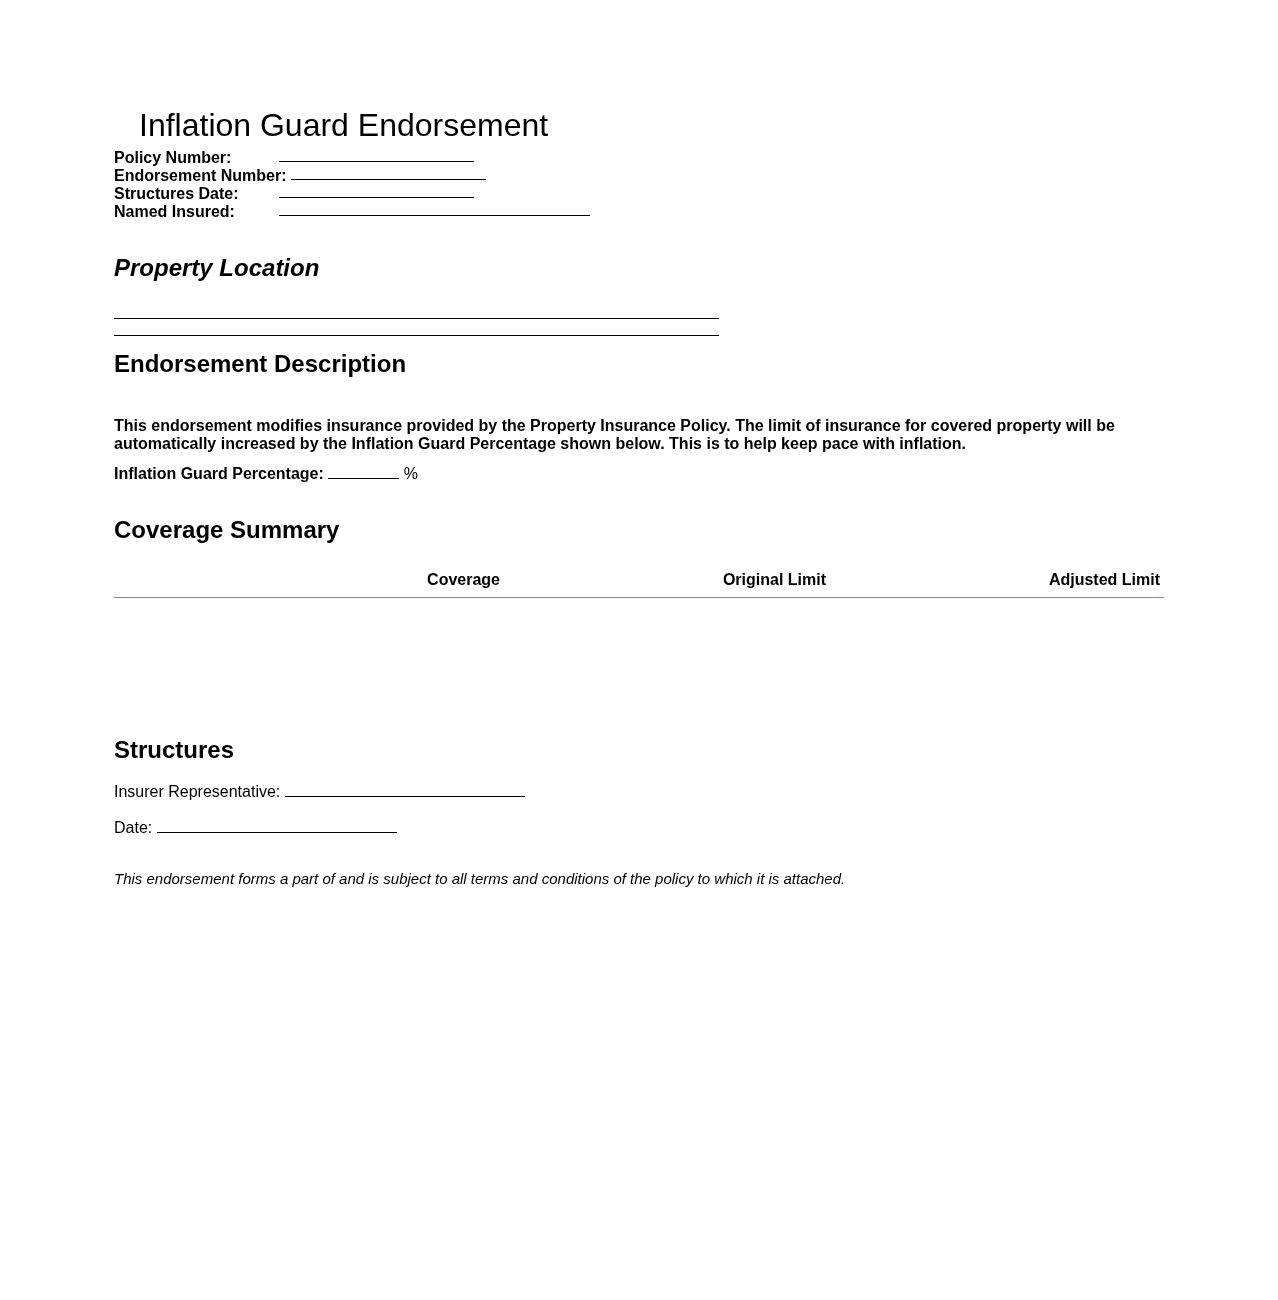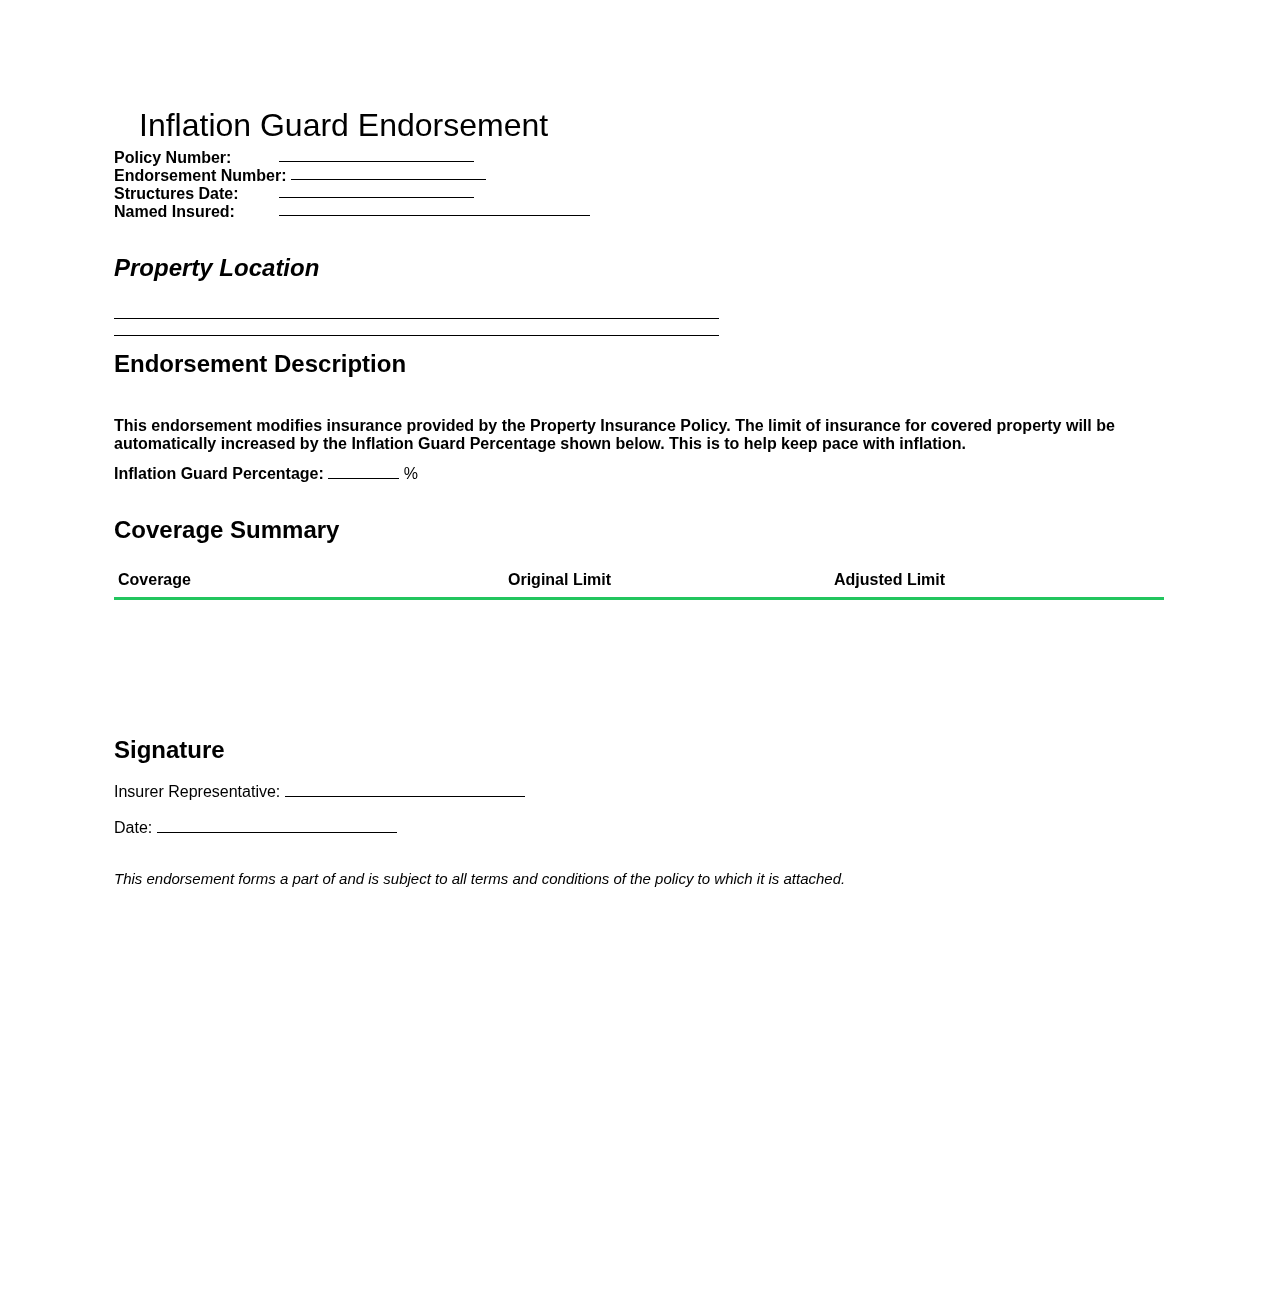--- a/index.html
+++ b/index.html
@@ -20,21 +20,21 @@
     .meta-row .blank { position: absolute; top: 0; }
     h2 { font-size: 24px; font-weight: bold; margin: 0; position: absolute; left: 0; white-space: nowrap; line-height: 28px; }
     .loc-line { position: absolute; left: 0; width: 605px; border-bottom: 1px solid #000; height: 0; }
     .para { position: absolute; left: 0; top: 417px; width: 1050px; font-size: 16px; line-height: 18px; font-weight: bold; }
     .pct { position: absolute; left: 0; top: 465px; font-size: 16px; line-height: 18px; white-space: nowrap; }
     .pct b { font-weight: bold; }
     table {
       position: absolute; top: 563px; left: 0; width: 1050px;
       border-collapse: collapse; font-size: 16px;
     }
-    th, td { text-align: left; padding: 0 4px; height: 34px; border-bottom: 3px solid #22c55e; }
+    th, td { text-align: right; padding: 0 4px; height: 34px; border-bottom: 1px solid #22c55e; }
     th { font-weight: bold; height: 34px; }
     td.c0, th.c0 { width: 382px; }
     td.c1, th.c1 { width: 318px; margin-top: 25px; }
     .cellblank { display: inline-block; width: 107px; border-bottom: 1px solid #000; height: 0; vertical-align: middle; position: relative; top: 8px; }
     .sig { position: absolute; left: 0; font-size: 16px; line-height: 18px; white-space: nowrap; }
     .underline { display: inline-block; border-bottom: 1px solid #000; height: 12px; vertical-align: baseline; }
     .footer { position: absolute; left: 0; top: 870px; font-size: 15px; font-style: italic; white-space: nowrap; line-height: 18px; }
   </style>
 </head>
 <body>
@@ -79,21 +79,21 @@
       <tr>
         <th class="c0">Coverage</th>
         <th class="c1">Original Limit</th>
         <th>Adjusted Limit</th>
       </tr>
     </thead>
     <tbody>
     </tbody>
   </table>
 
-  <h2 style="top:736px;">Signature</h2>
+  <h2 style="top:736px;">Structures</h2>
   <div class="sig" style="top:783px;">
     <span>Insurer Representative:</span>
     <span class="underline" style="width:240px;"></span>
   </div>
   <div class="sig" style="top:819px;">
     <span>Date:</span>
     <span class="underline" style="width:240px;"></span>
   </div>
 
   <div class="footer">This endorsement forms a part of and is subject to all terms and conditions of the policy to which it is attached.</div>

